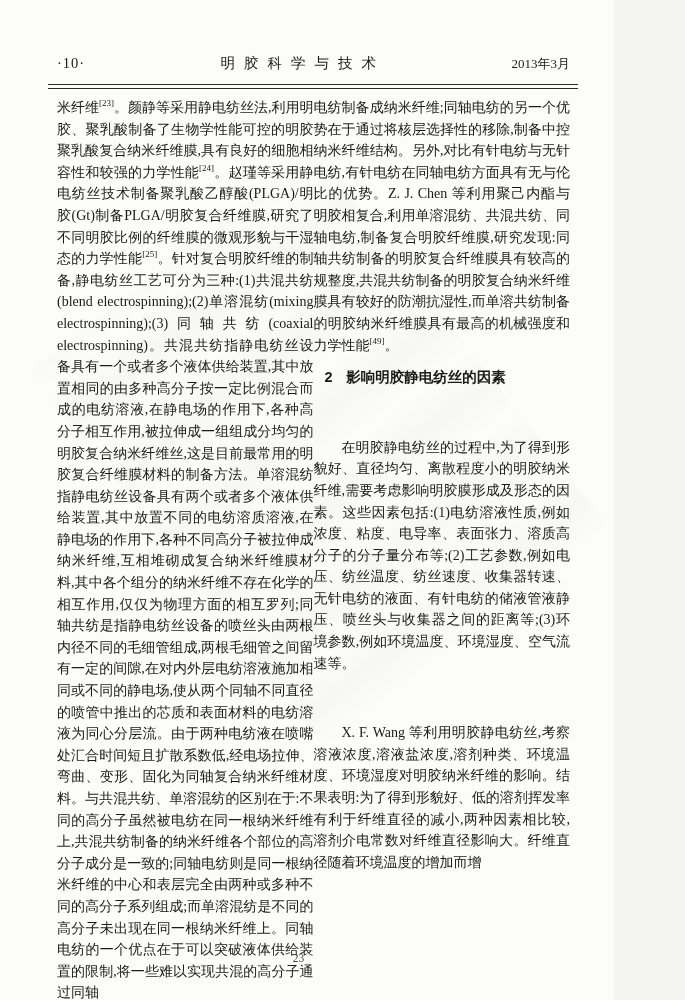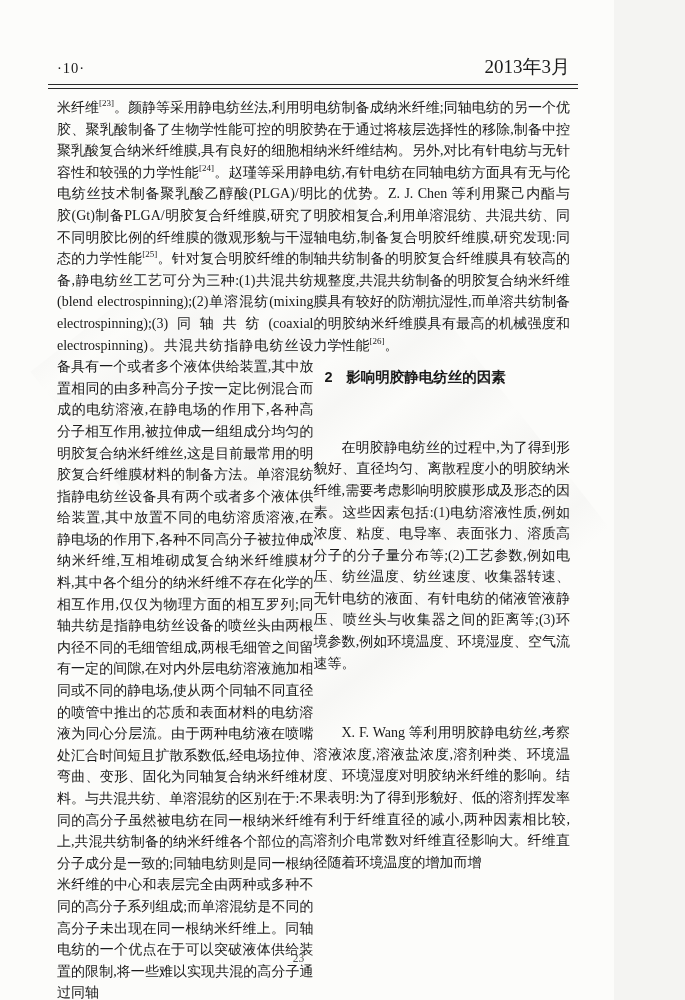--- a/index.html
+++ b/index.html
@@ -24,21 +24,21 @@
     align-items: baseline;
     justify-content: space-between;
     font-size: 14.5px;
   }
   .page-num-top { letter-spacing: 1px; }
   .journal-title {
     letter-spacing: 0.62em;
     text-indent: 0.62em;
     font-weight: 500;
   }
-  .issue-date { font-size: 19px; }
+  .issue-date { font-size: 13px; }
   .header-rule {
     position: absolute;
     top: 84px; left: 48px; right: 36px;
     height: 2.5px;
     border-top: 1.6px solid #2a2a2a;
     border-bottom: 1px solid #2a2a2a;
   }
   
   .columns {
     position: absolute;
@@ -91,33 +91,34 @@
     pointer-events: none;
   }
 </style>
 </head>
 <body>
 
 <div class="page">
 
   <div class="header">
     <span class="page-num-top">·10·</span>
+    <span class="journal-title">明胶科学与技术</span>
     <span class="issue-date">2013年3月</span>
   </div>
 
   <div class="header-rule"></div>
 
   <div class="watermark"></div>
 
   <div class="columns">
     <div class="col">
         <p class="body-para">米纤维<sup class="ref">[23]</sup>。颜静等采用静电纺丝法,利用明胶、聚乳酸制备了生物学性能可控的明胶聚乳酸复合纳米纤维膜,具有良好的细胞相容性和较强的力学性能<sup class="ref">[24]</sup>。赵瑾等采用静电纺丝技术制备聚乳酸乙醇酸(PLGA)/明胶(Gt)制备PLGA/明胶复合纤维膜,研究了不同明胶比例的纤维膜的微观形貌与干湿态的力学性能<sup class="ref">[25]</sup>。针对复合明胶纤维的制备,静电纺丝工艺可分为三种:(1)共混共纺(blend electrospinning);(2)单溶混纺(mixing electrospinning);(3)同轴共纺(coaxial electrospinning)。共混共纺指静电纺丝设备具有一个或者多个液体供给装置,其中放置相同的由多种高分子按一定比例混合而成的电纺溶液,在静电场的作用下,各种高分子相互作用,被拉伸成一组组成分均匀的明胶复合纳米纤维丝,这是目前最常用的明胶复合纤维膜材料的制备方法。单溶混纺指静电纺丝设备具有两个或者多个液体供给装置,其中放置不同的电纺溶质溶液,在静电场的作用下,各种不同高分子被拉伸成纳米纤维,互相堆砌成复合纳米纤维膜材料,其中各个组分的纳米纤维不存在化学的相互作用,仅仅为物理方面的相互罗列;同轴共纺是指静电纺丝设备的喷丝头由两根内径不同的毛细管组成,两根毛细管之间留有一定的间隙,在对内外层电纺溶液施加相同或不同的静电场,使从两个同轴不同直径的喷管中推出的芯质和表面材料的电纺溶液为同心分层流。由于两种电纺液在喷嘴处汇合时间短且扩散系数低,经电场拉伸、弯曲、变形、固化为同轴复合纳米纤维材料。与共混共纺、单溶混纺的区别在于:不同的高分子虽然被电纺在同一根纳米纤维上,共混共纺制备的纳米纤维各个部位的高分子成分是一致的;同轴电纺则是同一根纳米纤维的中心和表层完全由两种或多种不同的高分子系列组成;而单溶混纺是不同的高分子未出现在同一根纳米纤维上。同轴电纺的一个优点在于可以突破液体供给装置的限制,将一些难以实现共混的高分子通过同轴</p>
       </div>
     <div class="col">
-        <p class="body-para">电纺制备成纳米纤维;同轴电纺的另一个优势在于通过将核层选择性的移除,制备中控纳米纤维结构。另外,对比有针电纺与无针电纺,有针电纺在同轴电纺方面具有无与伦比的优势。Z. J. Chen 等利用聚己内酯与明胶相复合,利用单溶混纺、共混共纺、同轴电纺,制备复合明胶纤维膜,研究发现:同轴共纺制备的明胶复合纤维膜具有较高的规整度,共混共纺制备的明胶复合纳米纤维膜具有较好的防潮抗湿性,而单溶共纺制备的明胶纳米纤维膜具有最高的机械强度和力学性能<sup class="ref">[26]</sup>。</p>
+        <p class="body-para">电纺制备成纳米纤维;同轴电纺的另一个优势在于通过将核层选择性的移除,制备中控纳米纤维结构。另外,对比有针电纺与无针电纺,有针电纺在同轴电纺方面具有无与伦比的优势。Z. J. Chen 等利用聚己内酯与明胶相复合,利用单溶混纺、共混共纺、同轴电纺,制备复合明胶纤维膜,研究发现:同轴共纺制备的明胶复合纤维膜具有较高的规整度,共混共纺制备的明胶复合纳米纤维膜具有较好的防潮抗湿性,而单溶共纺制备的明胶纳米纤维膜具有最高的机械强度和力学性能<sup class="ref">[49]</sup>。</p>
         <h2 class="section-heading"><span class="h-num">2</span><span>影响明胶静电纺丝的因素</span></h2>
         <p class="body-para indent">在明胶静电纺丝的过程中,为了得到形貌好、直径均匀、离散程度小的明胶纳米纤维,需要考虑影响明胶膜形成及形态的因素。这些因素包括:(1)电纺溶液性质,例如浓度、粘度、电导率、表面张力、溶质高分子的分子量分布等;(2)工艺参数,例如电压、纺丝温度、纺丝速度、收集器转速、无针电纺的液面、有针电纺的储液管液静压、喷丝头与收集器之间的距离等;(3)环境参数,例如环境温度、环境湿度、空气流速等。</p>
         <p class="body-para indent">X. F. Wang 等利用明胶静电纺丝,考察溶液浓度,溶液盐浓度,溶剂种类、环境温度、环境湿度对明胶纳米纤维的影响。结果表明:为了得到形貌好、低的溶剂挥发率有利于纤维直径的减小,两种因素相比较,溶剂介电常数对纤维直径影响大。纤维直径随着环境温度的增加而增</p>
       </div>
   </div>
 
   <div class="footer">
     <span>23</span>
   </div>
 

